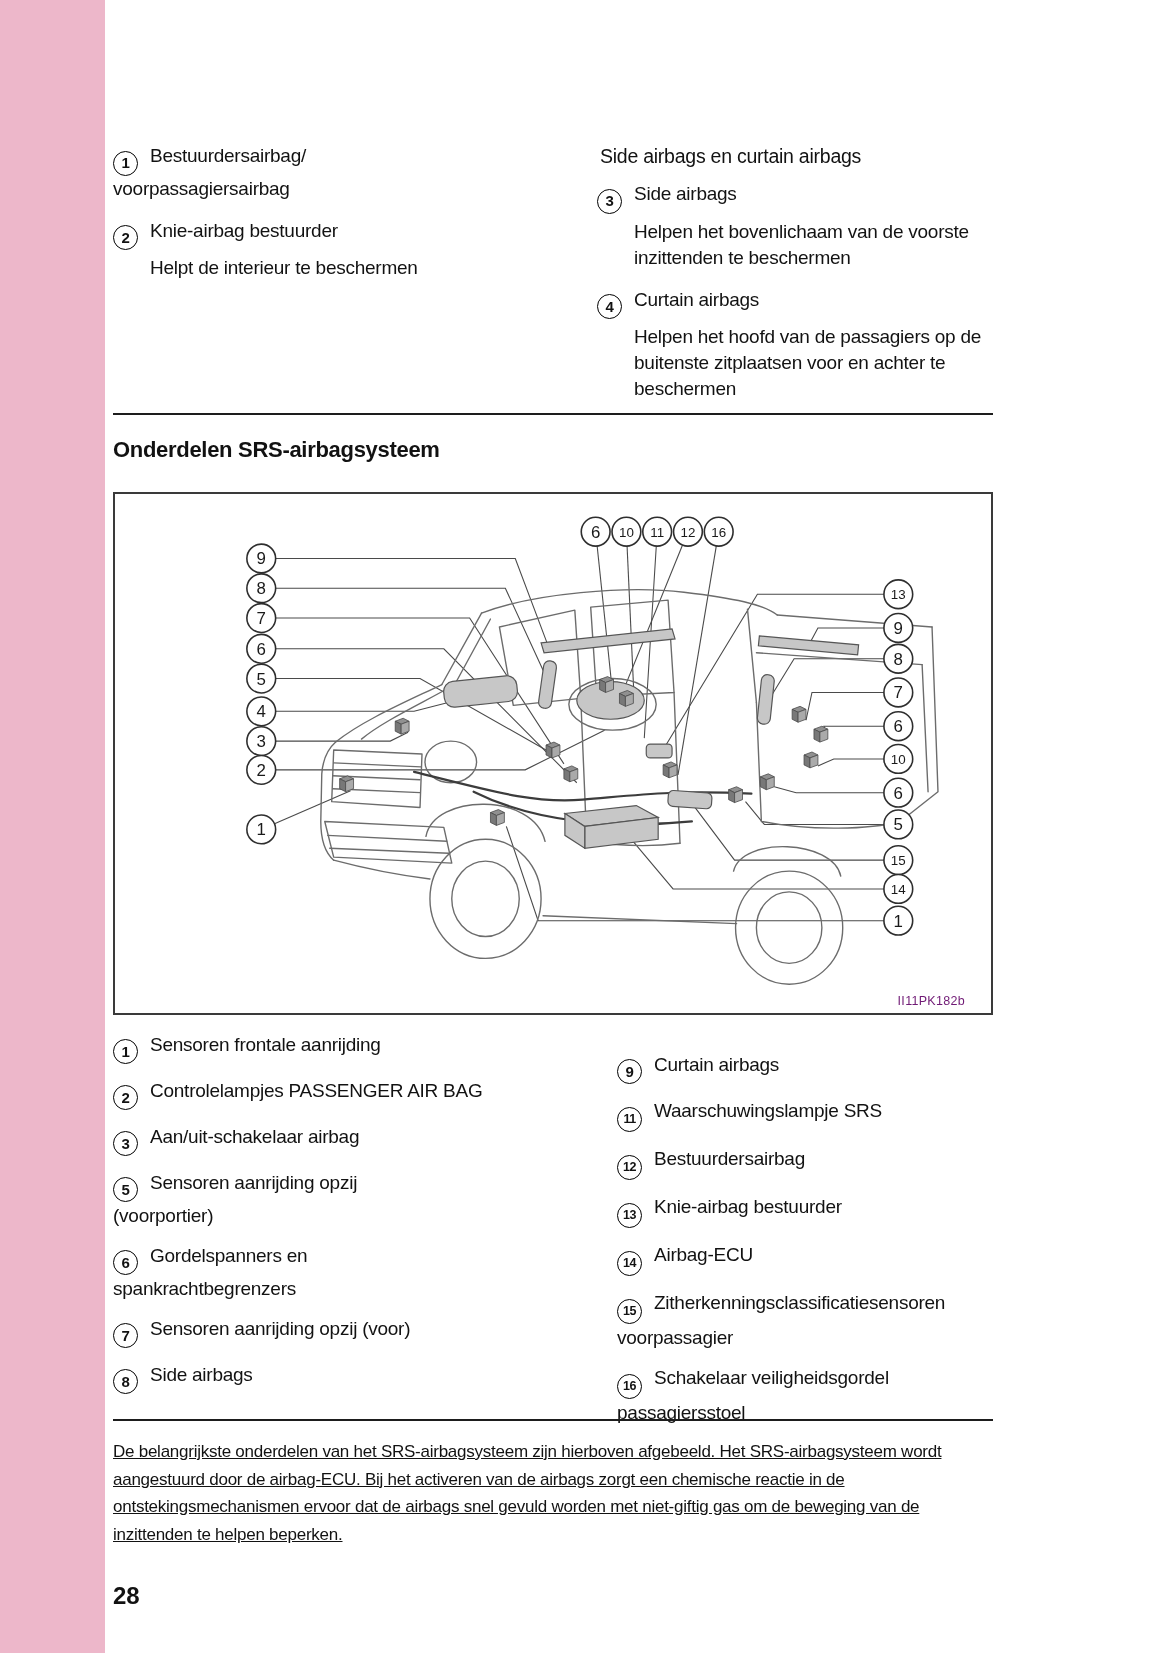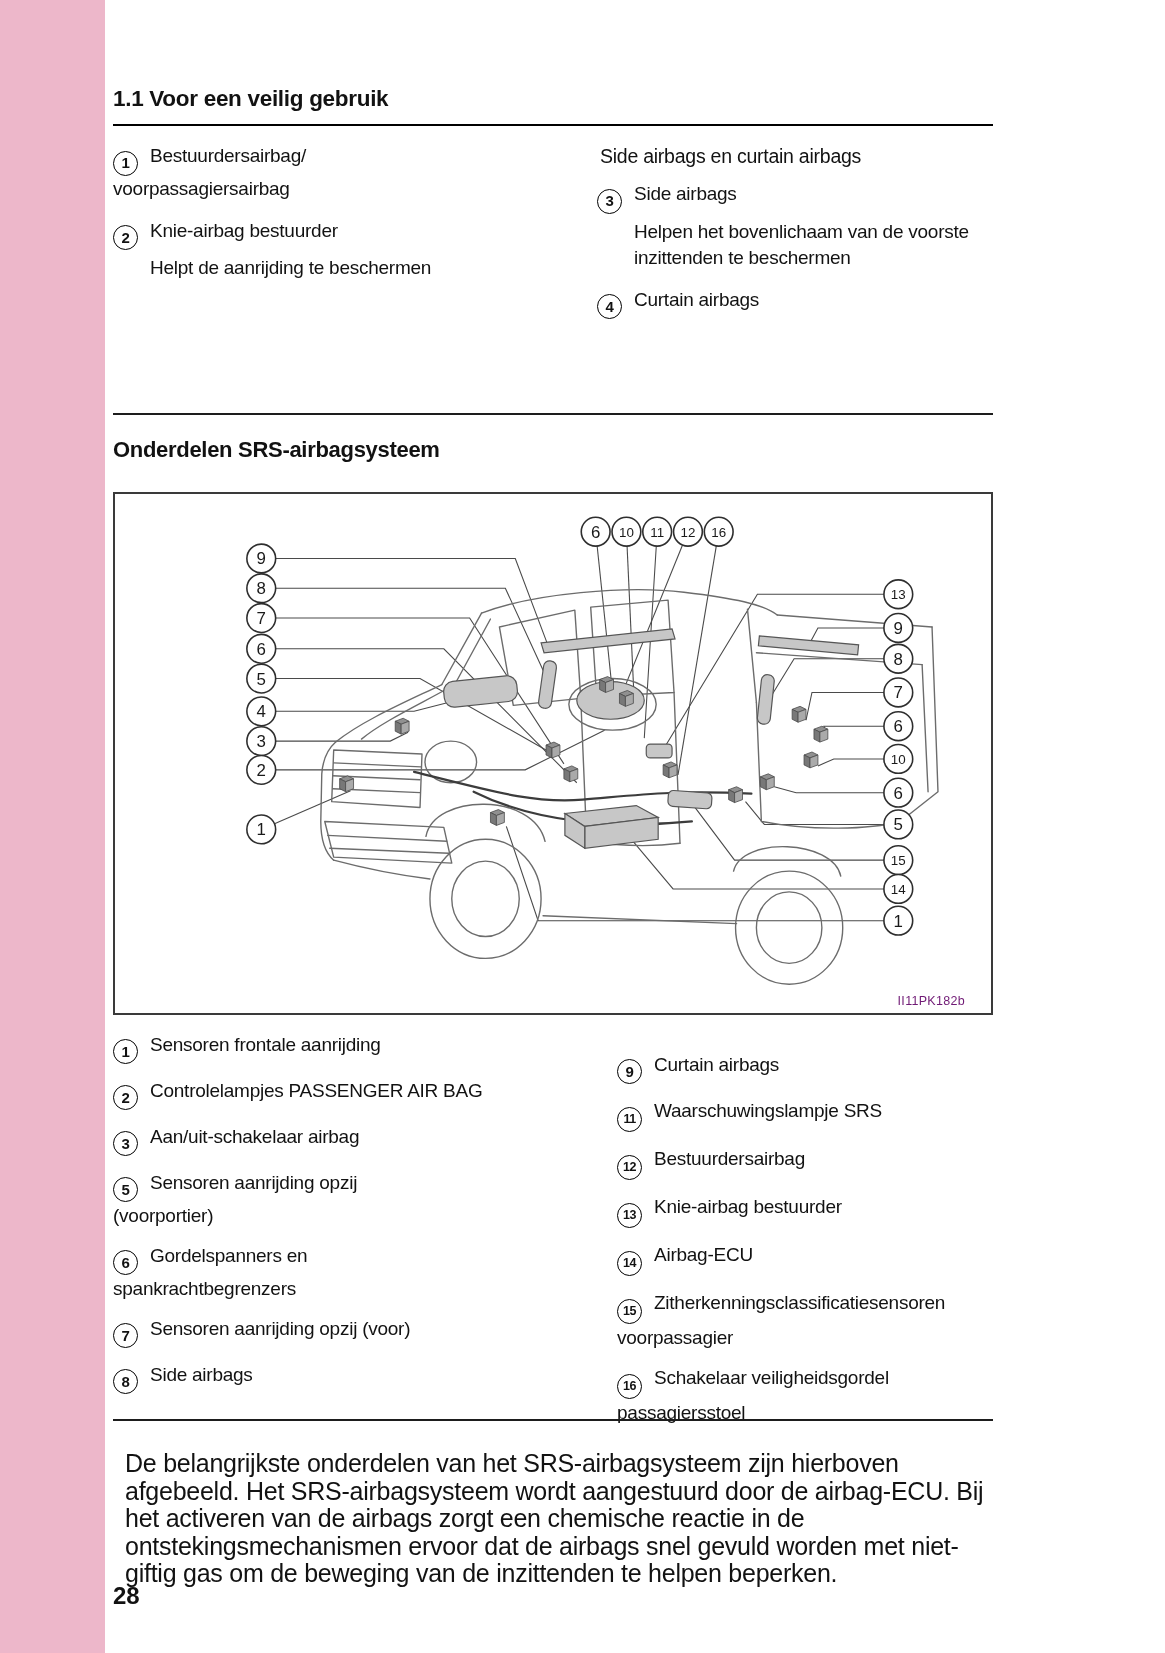--- a/index.html
+++ b/index.html
@@ -34,59 +34,59 @@
   .figure-box{position:absolute;top:492px;left:0;width:876px;height:519px;
               border:2px solid #3a3a3a;background:#fff;}
   .figure-box svg{display:block;}
   .figure-code{position:absolute;right:26px;bottom:5px;font-size:12.5px;color:#701a75;letter-spacing:0.3px;}
 
   .legend{position:absolute;top:1031px;left:0;width:880px;font-size:19px;line-height:27px;letter-spacing:-0.25px;}
   .legend-left{position:absolute;left:0;top:0;width:470px;}
   .legend-right{position:absolute;left:504px;top:0;width:376px;margin-top:20px;}
   .legend p{margin:0 0 13px 0;}
 
-  .footer-par{position:absolute;top:1438px;left:0;width:880px;margin:12px;
-              font-size:25px;line-height:27.5px;letter-spacing:-0.25px;}
+  .footer-par{position:absolute;top:1438px;left:0;width:880px;margin:0;
+              font-size:17px;line-height:27.5px;letter-spacing:-0.25px;text-decoration:underline;}
   .page-num{position:absolute;top:1582px;left:0;font-size:24px;font-weight:bold;}
 
   
   .lead{stroke:#4a4a4a;stroke-width:1.1;fill:none;}
   .truck{stroke:#6c6c6c;stroke-width:1.4;fill:none;stroke-linejoin:round;stroke-linecap:round;}
   .shade{stroke:#565656;stroke-width:1.2;fill:#c7c7c7;}
   .callout-circle{fill:#fff;stroke:#2e2e2e;stroke-width:1.6;}
   .callout-num{font-family:"Liberation Sans",sans-serif;fill:#1a1a1a;text-anchor:middle;}
 </style>
 </head>
 <body>
 
 <div class="page">
   <div class="pink-strip"></div>
 
   <div class="content">
 
-    <h1 class="sec-title">1.1  Voor een veilig gebruik</h1>
 
     <div class="intro">
       <div class="intro-left" id="intro-left">
           <div class="intro-item">
             <p><span class="cnum">1</span>Bestuurdersairbag/<br>voorpassagiersairbag</p>
           </div>
           <div class="intro-item">
             <p><span class="cnum">2</span>Knie-airbag bestuurder</p>
-            <p class="body">Helpt de aanrijding te beschermen</p>
+            <p class="body">Helpt de interieur te beschermen</p>
           </div>
         </div>
       <div class="intro-right" id="intro-right">
         <p class="italic-heading">Side airbags en curtain airbags</p>
       <div class="intro-item">
             <p><span class="cnum">3</span>Side airbags</p>
             <p class="body">Helpen het bovenlichaam van de voorste inzittenden te beschermen</p>
           </div>
           <div class="intro-item">
             <p><span class="cnum">4</span>Curtain airbags</p>
+            <p class="body">Helpen het hoofd van de passagiers op de buitenste zitplaatsen voor en achter te beschermen</p>
           </div>
         </div>
     </div>
 
     <div class="rule rule-1"></div>
 
     <h2 class="sub-title">Onderdelen SRS-airbagsysteem</h2>
 
     <div class="figure-box">
       <svg id="diagram-svg" width="872" height="515" viewBox="0 0 876 519">

